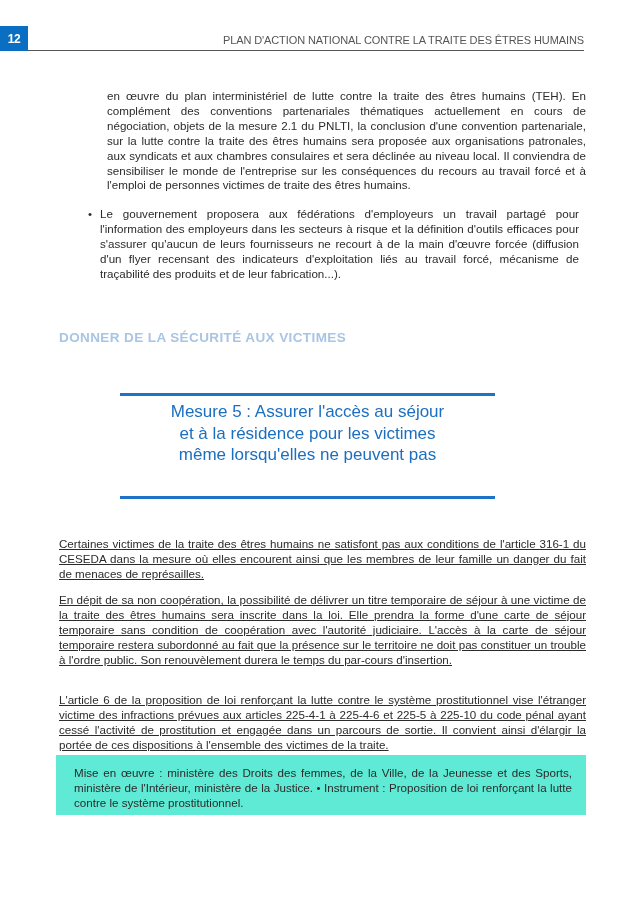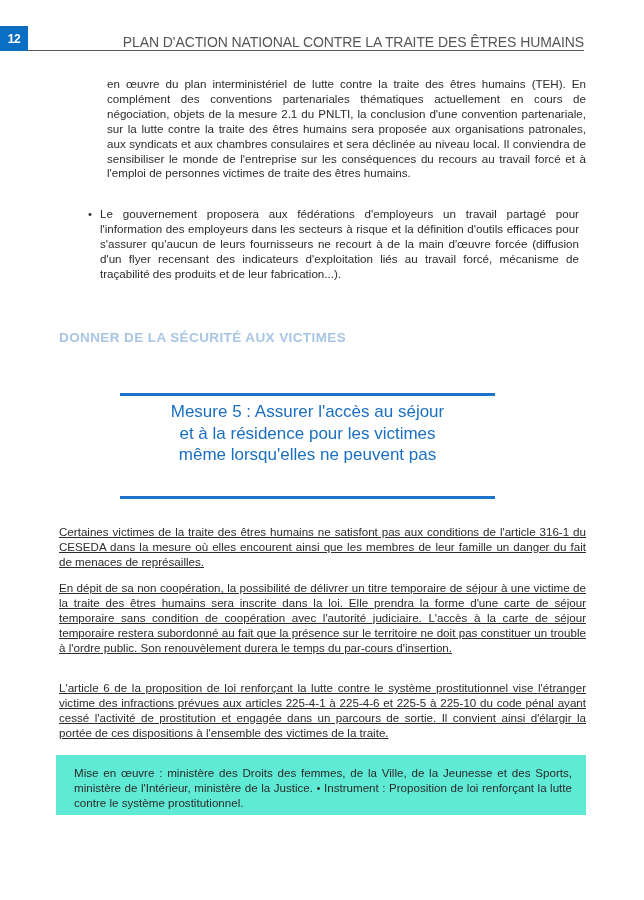--- a/index.html
+++ b/index.html
@@ -7,27 +7,27 @@
     body { position: relative; font-family: "Liberation Sans", sans-serif; color: #2a2a2a; }
 
     .page-header { position: absolute; left: 0; top: 26px; width: 644px; height: 26px; }
     .page-number {
       position: absolute; left: 0; top: 0; width: 28px; height: 25px;
       background: #0a6fc2; color: #fff; font-size: 12px; font-weight: bold;
       display: flex; align-items: center; justify-content: center; letter-spacing: -0.5px;
     }
     .header-rule { position: absolute; left: 28px; top: 24px; width: 556px; height: 1px; background: #555; }
     .running-title {
-      position: absolute; right: 60px; top: 8px; font-size: 14px; color: #555;
+      position: absolute; right: 60px; top: 8px; font-size: 11px; color: #555;
       letter-spacing: -0.1px; white-space: nowrap;
     }
 
     .content { position: absolute; left: 0; top: 0; width: 644px; }
     .para {
-      position: absolute; font-size: 11.6px; line-height: 14.9px; text-align: justify; color: #2b2b2b;
+      position: absolute; font-size: 11.6px; line-height: 14.9px; text-align: justify; color: #2b2b2b; margin-top: 12px;
     }
     .cont-para { left: 107px; top: 77px; width: 479px; }
 
     .bullet-item { position: absolute; left: 88px; top: 207px; width: 498px; }
     .bullet-dot { position: absolute; left: 0; top: 0; font-size: 11.6px; line-height: 14.9px; width: 14px; }
     .bullet-text { position: absolute; left: 12px; top: 0; width: 479px; font-size: 11.6px; line-height: 14.9px; text-align: justify; color: #2b2b2b; }
 
     .section-heading {
       position: absolute; left: 59px; top: 330px; font-size: 13.5px; font-weight: bold;
       color: #a9c5e4; letter-spacing: 0.4px; white-space: nowrap;

